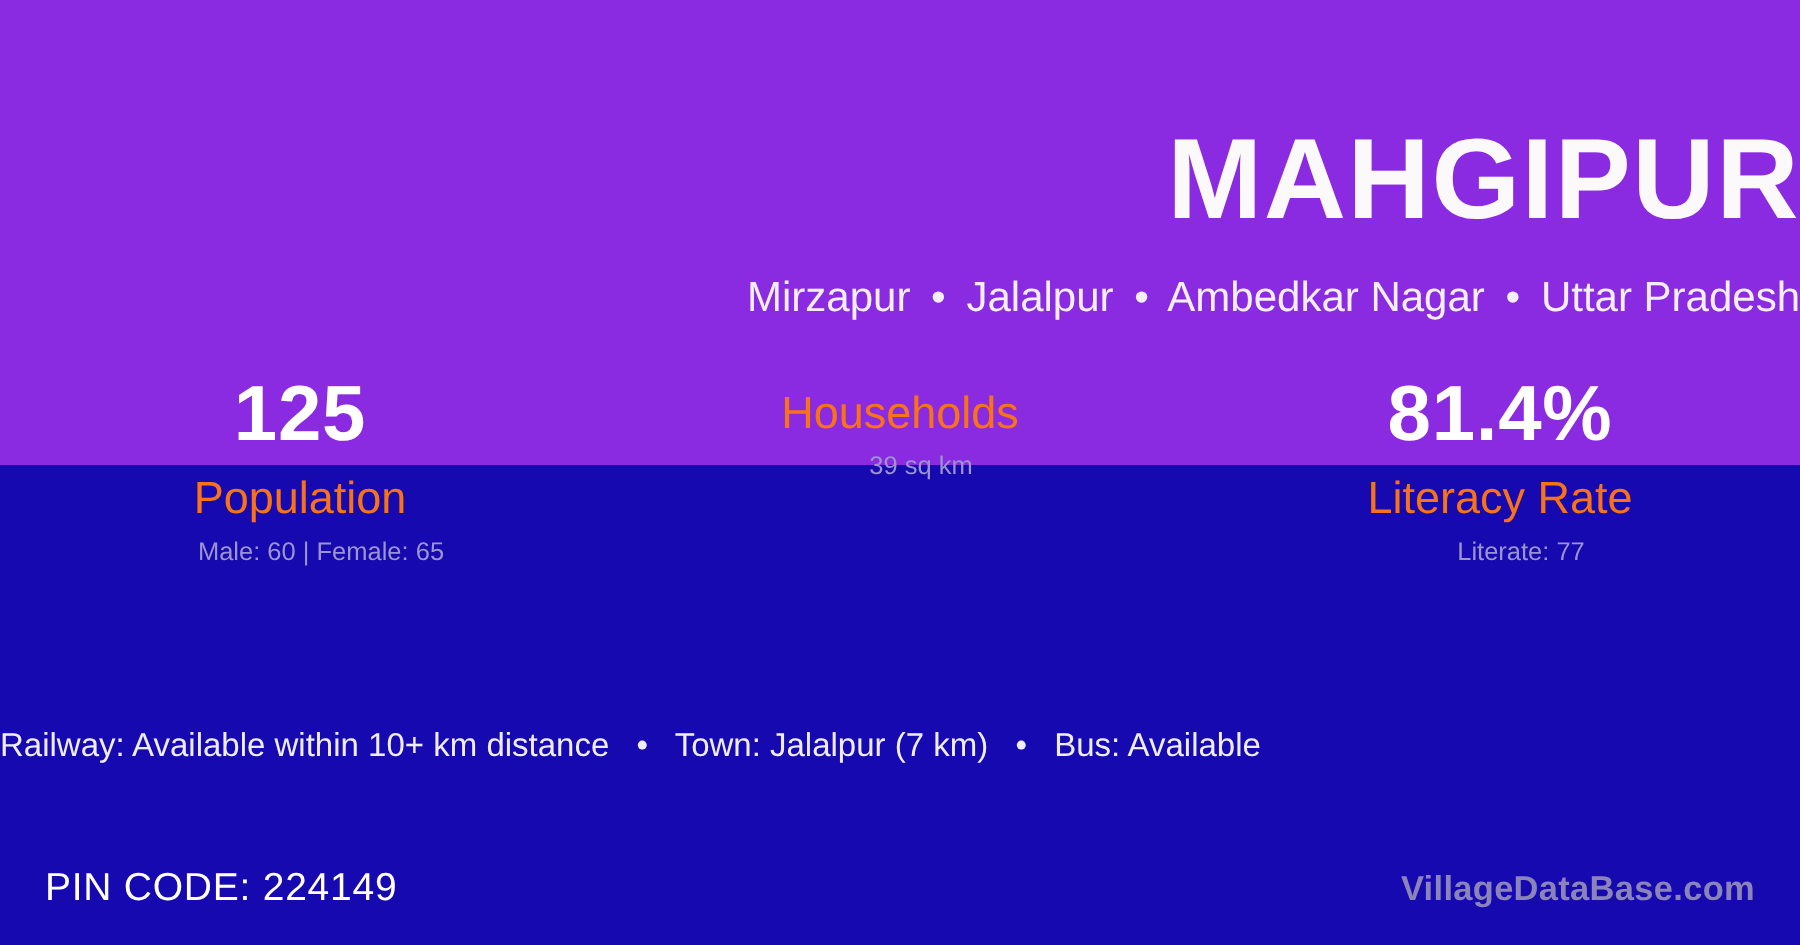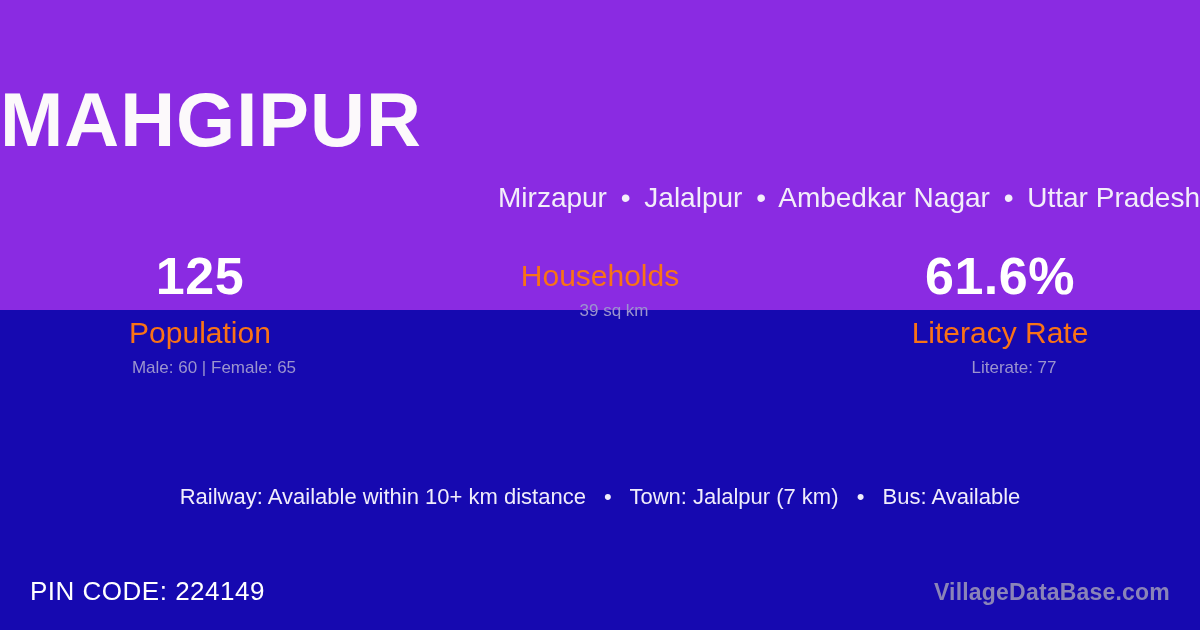--- a/index.html
+++ b/index.html
@@ -15,21 +15,21 @@
     background:#1609B0;
   }
   
   #hero {
     position:absolute; left:0; top:0;
     width:1200px; height:310px;
     background:#8A2BE2;
   }
   #village-title {
     position:absolute; left:0; top:82px; width:1200px;
-    text-align:left;
+    text-align:right;
     font-size:76px; font-weight:bold;
     letter-spacing:1px;
     color:#FCF9FB;
     line-height:1;
   }
   #village-location {
     position:absolute; left:0; top:182px; width:1200px;
     text-align:right;
     font-size:28px; font-weight:normal;
     color:#F3EEFA;
@@ -60,21 +60,20 @@
     margin-top:10px;
     font-size:17px; font-weight:normal;
     color:#9B94CE;
     line-height:1.1;
     padding-left:28px;
   }
 
   
   #infra {
     position:absolute; left:0; top:484px; width:1200px;
-    text-align:center;
     font-size:22px; color:#F0EDFB;
     line-height:1.2;
   }
   .infra-sep { padding:0 12px; color:#F0EDFB; }
 
   
   #pin-code {
     position:absolute; left:30px; top:576px;
     font-size:26px; font-weight:normal;
     color:#FFFFFF; letter-spacing:0.5px;
@@ -111,21 +110,21 @@
       <div class="stat-label">Population</div>
       <div class="stat-detail">Male: 60 | Female: 65</div>
     </div>
 
     <div class="stat">
       <div class="stat-label">Households</div>
       <div class="stat-detail">39 sq km</div>
     </div>
 
     <div class="stat">
-      <div class="stat-value">61.6%</div>
+      <div class="stat-value">81.4%</div>
       <div class="stat-label">Literacy Rate</div>
       <div class="stat-detail">Literate: 77</div>
     </div>
 
   </div>
 
   <div id="infra">
     <span>Railway: Available within 10+ km distance</span>
     <span class="infra-sep">•</span>
     <span>Town: Jalalpur (7 km)</span>

